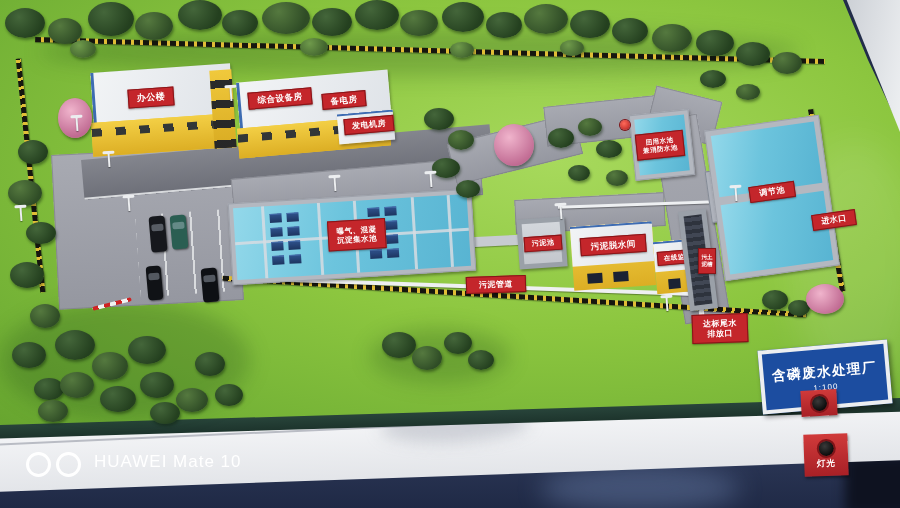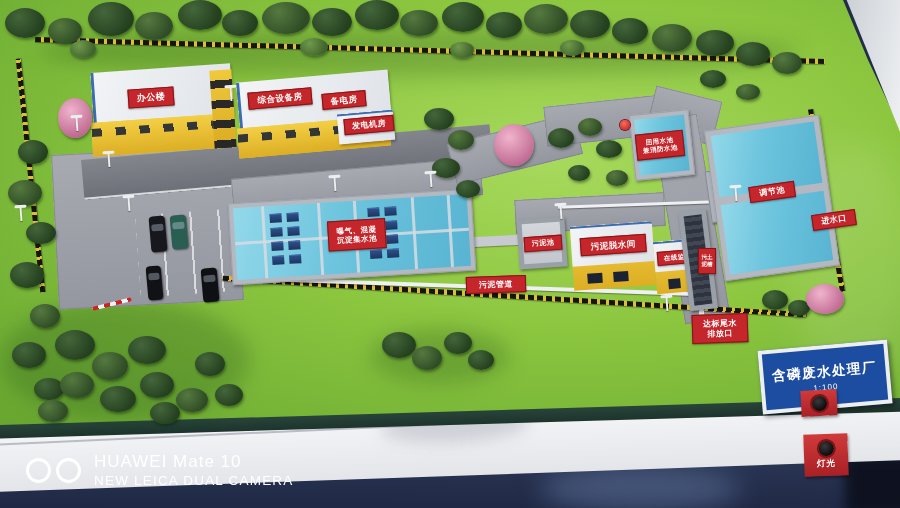--- a/index.html
+++ b/index.html
@@ -61,21 +61,21 @@
         display:flex;flex-direction:column;align-items:center;justify-content:center;color:#fff;}
   .sign .t{font-size:13.5px;font-weight:bold;letter-spacing:1.5px;}
   .sign .s{font-size:8px;margin-top:2px;letter-spacing:1px;}
   .btn{background:linear-gradient(#d03a3a,#a82026);box-shadow:1px 2px 3px rgba(0,0,0,.4);
        display:flex;flex-direction:column;align-items:center;justify-content:center;gap:2px;}
   .btn .knob{width:15px;height:15px;border-radius:50%;background:radial-gradient(circle at 40% 35%,#3a3a3a,#0c0c0c 70%);
              box-shadow:0 0 0 2px #7e1418;}
   .btn .lbl{color:#fff;font-size:8.5px;font-weight:bold;letter-spacing:1px;}
   .reddot{width:10px;height:10px;border-radius:50%;background:radial-gradient(circle at 40% 35%,#ff6a5a,#b01c1c);box-shadow:0 0 0 1px #7e1418;}
   
-  .wm{left:26px;top:452px;display:flex;align-items:center;gap:13px;color:#fff;}
+  .wm{left:26px;top:452px;display:flex;align-items:flex-start;gap:13px;color:#fff;}
   .wm .rings{display:flex;}
   .wm .ring{width:19px;height:19px;border:3px solid #fff;border-radius:50%;}
   .wm .ring+.ring{margin-left:5px;}
   .wm .l1{font-size:17px;letter-spacing:1px;}
   .wm .l2{font-size:13.5px;letter-spacing:1.2px;margin-top:1px;}
   
   .lamp{position:absolute;width:2px;height:13px;background:#eceef0;box-shadow:0 1px 1px rgba(0,0,0,.4);transform:rotate(-4deg);}
   .lamp::after{content:'';position:absolute;left:-5px;top:-3px;width:12px;height:3px;background:#eceef0;border-radius:2px;}
   .car{position:absolute;border-radius:4px;transform:rotate(-5deg);box-shadow:1px 1px 2px rgba(0,0,0,.5);}
   .car::after{content:'';position:absolute;left:2px;right:2px;top:22%;height:20%;background:rgba(210,220,235,.35);border-radius:2px;}
@@ -251,21 +251,20 @@
     <div class="lbl">灯光</div>
   </div>
 
   <div class="abs wm">
     <div class="rings">
       <div class="ring"></div>
         <div class="ring"></div>
     </div>
     <div>
       <div class="l1">HUAWEI Mate 10</div>
-      <div class="l2">NEW LEICA DUAL CAMERA</div>
     </div>
   </div>
 <div class="tree" style="left: 5px; top: 8px; width: 40px; height: 30px; background: radial-gradient(circle at 35% 30%, rgb(68, 102, 58), rgb(36, 64, 31) 72%);"></div>
     <div class="tree" style="left: 48px; top: 18px; width: 34px; height: 26px; background: radial-gradient(circle at 35% 30%, rgb(85, 121, 63), rgb(47, 76, 38) 72%);"></div>
     <div class="tree" style="left: 88px; top: 2px; width: 46px; height: 34px; background: radial-gradient(circle at 35% 30%, rgb(68, 102, 58), rgb(36, 64, 31) 72%);"></div>
     <div class="tree" style="left: 135px; top: 12px; width: 38px; height: 28px; background: radial-gradient(circle at 35% 30%, rgb(85, 121, 63), rgb(47, 76, 38) 72%);"></div>
     <div class="tree" style="left: 178px; top: 0px; width: 44px; height: 30px; background: radial-gradient(circle at 35% 30%, rgb(68, 102, 58), rgb(36, 64, 31) 72%);"></div>
     <div class="tree" style="left: 222px; top: 10px; width: 36px; height: 26px; background: radial-gradient(circle at 35% 30%, rgb(68, 102, 58), rgb(36, 64, 31) 72%);"></div>
     <div class="tree" style="left: 262px; top: 2px; width: 48px; height: 32px; background: radial-gradient(circle at 35% 30%, rgb(85, 121, 63), rgb(47, 76, 38) 72%);"></div>
     <div class="tree" style="left: 312px; top: 8px; width: 40px; height: 28px; background: radial-gradient(circle at 35% 30%, rgb(68, 102, 58), rgb(36, 64, 31) 72%);"></div>

